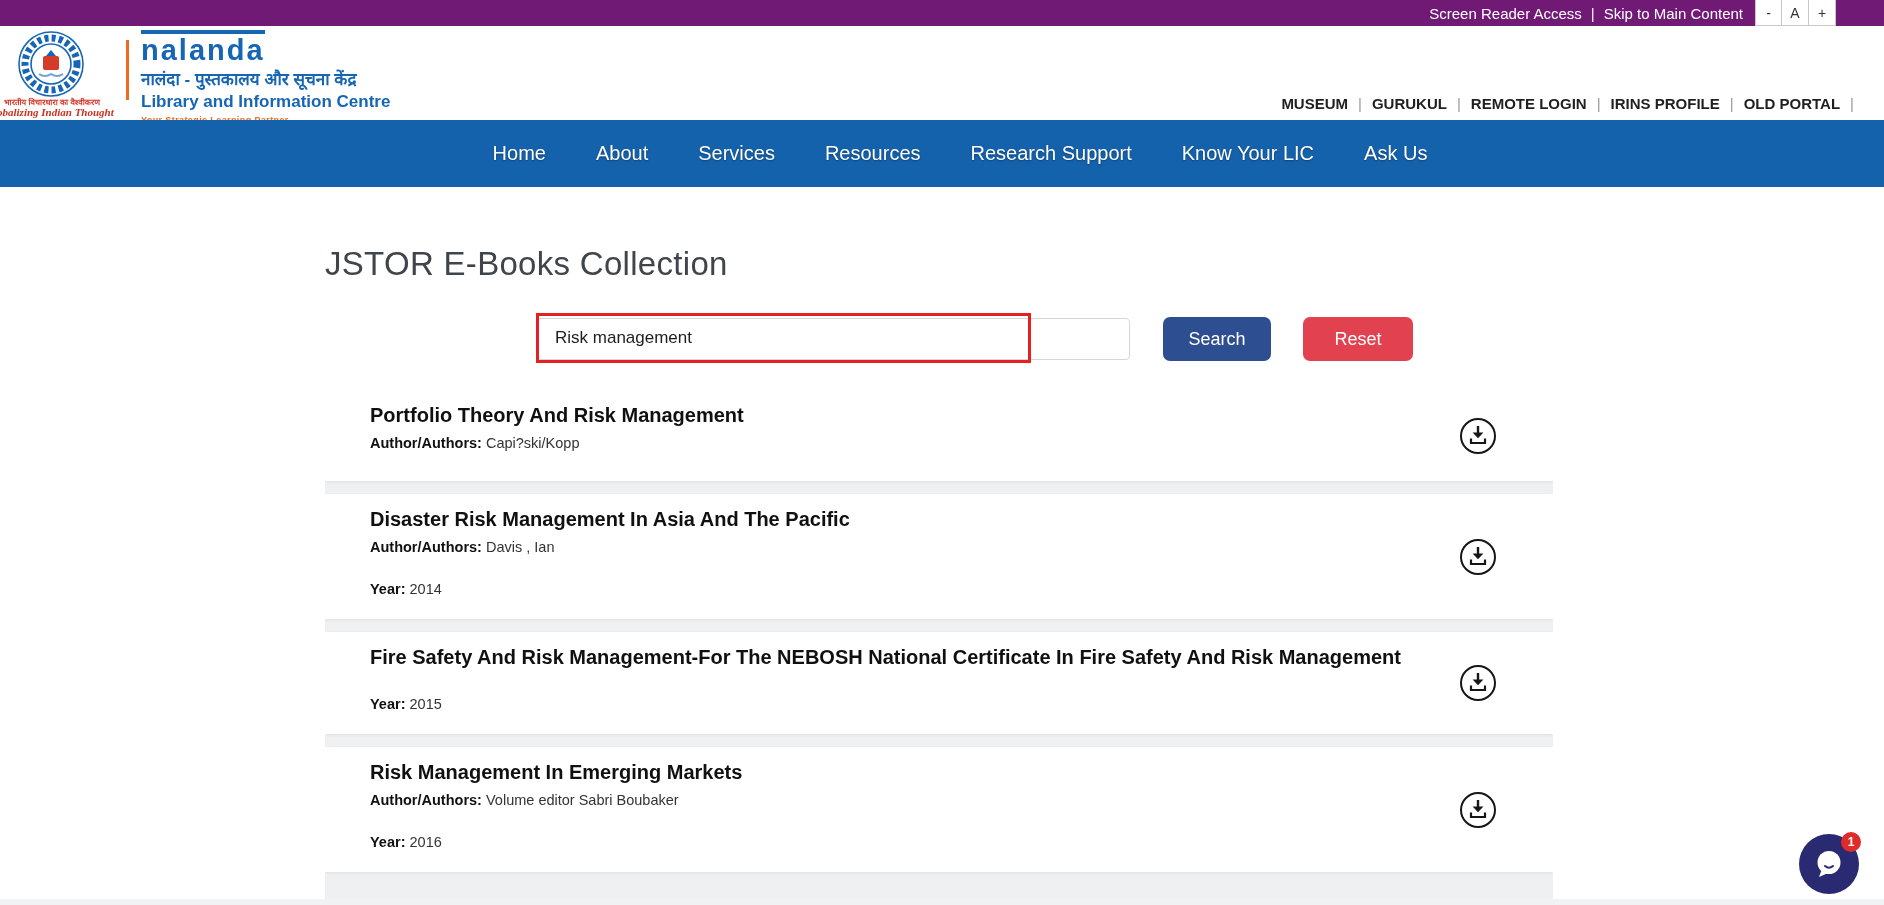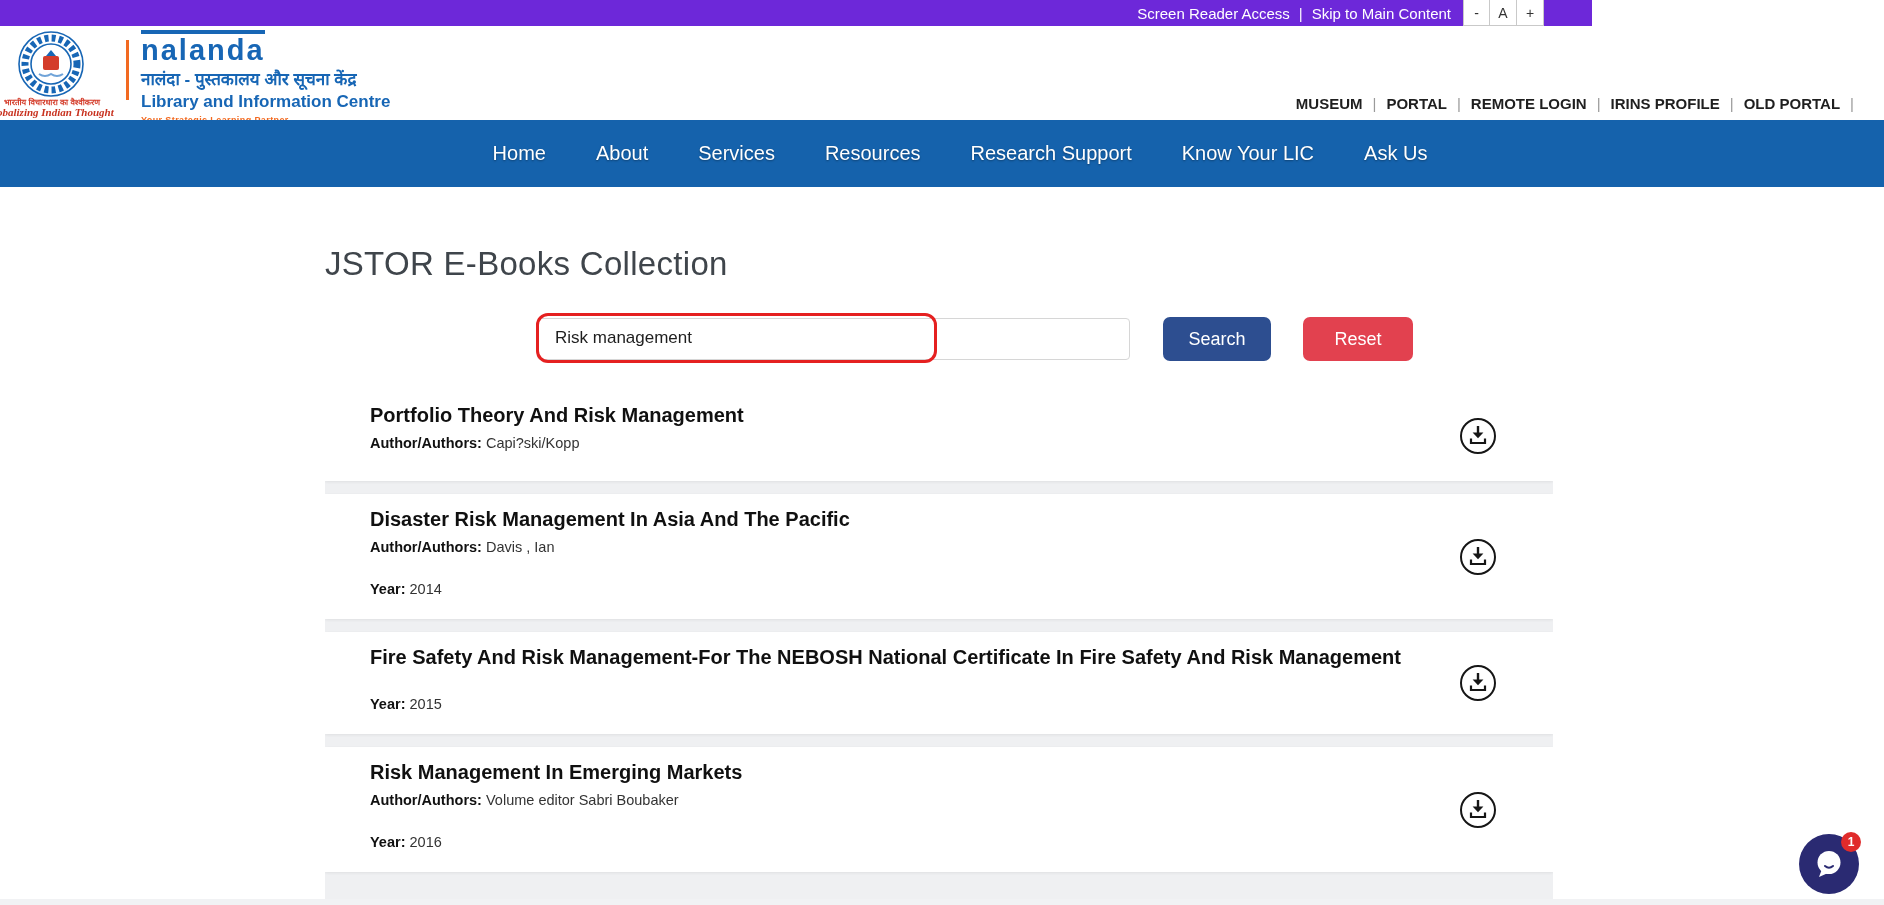--- a/index.html
+++ b/index.html
@@ -1,22 +1,22 @@
 <!DOCTYPE html>
 <html><head>
 <meta charset="utf-8">
 <style>
   * { margin:0; padding:0; box-sizing:border-box; }
   html,body { width:1884px; height:905px; overflow:hidden; background:#ffffff;
               font-family:"Liberation Sans","DejaVu Sans",sans-serif; }
   body { position:relative; }
 
   
-  .topbar { position:absolute; top:0; left:0; width:1592px; height:26px;
-            background:#6d28d9; display:flex; align-items:center; justify-content:flex-end; }
+  .topbar { position:absolute; top:0; left:0; width:1884px; height:26px;
+            background:#701a75; display:flex; align-items:center; justify-content:flex-end; }
   .topbar-links { display:flex; align-items:center; gap:9px; color:#fff;
                   font-size:15px; font-weight:500; margin-right:12px; }
   .topbar-links .sep { opacity:.95; }
   .fontsize-group { display:flex; margin-right:48px; }
   .fontsize-btn { width:27px; height:26px; background:#fff; border:1px solid #c9c9c9;
                   border-top:none; color:#333; font-size:14px; display:flex;
                   align-items:center; justify-content:center; cursor:pointer; }
   .fontsize-btn + .fontsize-btn { border-left:none; }
 
   
@@ -46,22 +46,22 @@
   .nav-item { color:#ffffff; font-size:20px; cursor:pointer; white-space:nowrap;
               text-shadow:0 1px 2px rgba(0,0,0,.35); }
 
   
   .page-title { position:absolute; left:325px; top:245px; font-size:33px; font-weight:400;
                 color:#3f454b; letter-spacing:.3px; }
 
   .search-row { position:absolute; left:0; top:313px; width:1884px; height:52px; }
   .search-input-wide { position:absolute; left:537px; top:5px; width:593px; height:42px;
                        background:#fff; border:1px solid #d6d6d6; border-radius:4px; }
-  .search-highlight { position:absolute; left:536px; top:0; width:401px; height:50px;
-                      border:3px solid #e52020; border-radius:12px; background:transparent;
+  .search-highlight { position:absolute; left:536px; top:0; width:495px; height:50px;
+                      border:3px solid #e52020; border-radius:0; background:transparent;
                       display:flex; align-items:center; padding-left:16px; }
   .search-query { font-size:17px; color:#1e1e1e; }
   .btn { position:absolute; top:4px; height:44px; border:none; border-radius:7px;
          color:#fff; font-size:18px; cursor:pointer; font-family:inherit; }
   .btn-search { left:1163px; width:108px; background:#2d4e90; }
   .btn-reset  { left:1303px; width:110px; background:#e2414f; }
 
   
   .results { position:absolute; left:325px; top:390px; width:1228px; height:515px;
              background:#eff0f2; overflow:hidden; }
@@ -118,21 +118,21 @@
   <div class="brand-divider"></div>
   <div class="brand">
     <span class="wordmark">nalanda</span>
     <div class="brand-hindi">नालंदा - पुस्तकालय और सूचना केंद्र</div>
     <div class="brand-english">Library and Information Centre</div>
     <div class="brand-tagline">Your Strategic Learning Partner</div>
   </div>
   <div class="quick-links">
       <span class="ql-item">MUSEUM</span>
       <span class="ql-sep">|</span>
-      <span class="ql-item">PORTAL</span>
+      <span class="ql-item">GURUKUL</span>
       <span class="ql-sep">|</span>
       <span class="ql-item">REMOTE LOGIN</span>
       <span class="ql-sep">|</span>
       <span class="ql-item">IRINS PROFILE</span>
       <span class="ql-sep">|</span>
       <span class="ql-item">OLD PORTAL</span>
       <span class="ql-sep">|</span>
     </div>
 </div>
 

